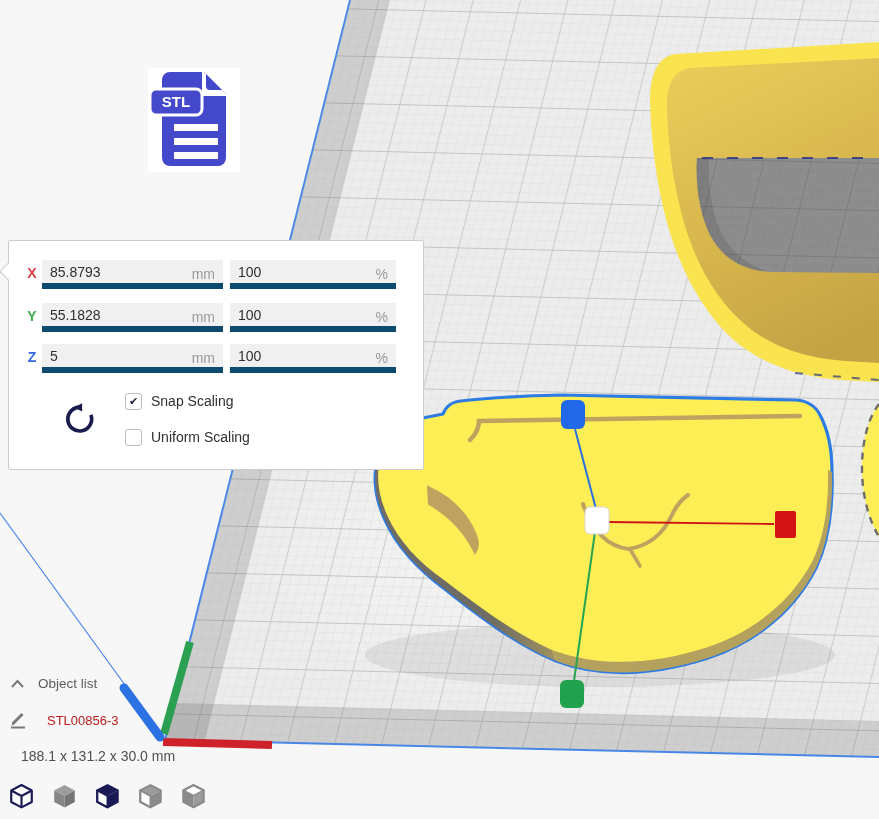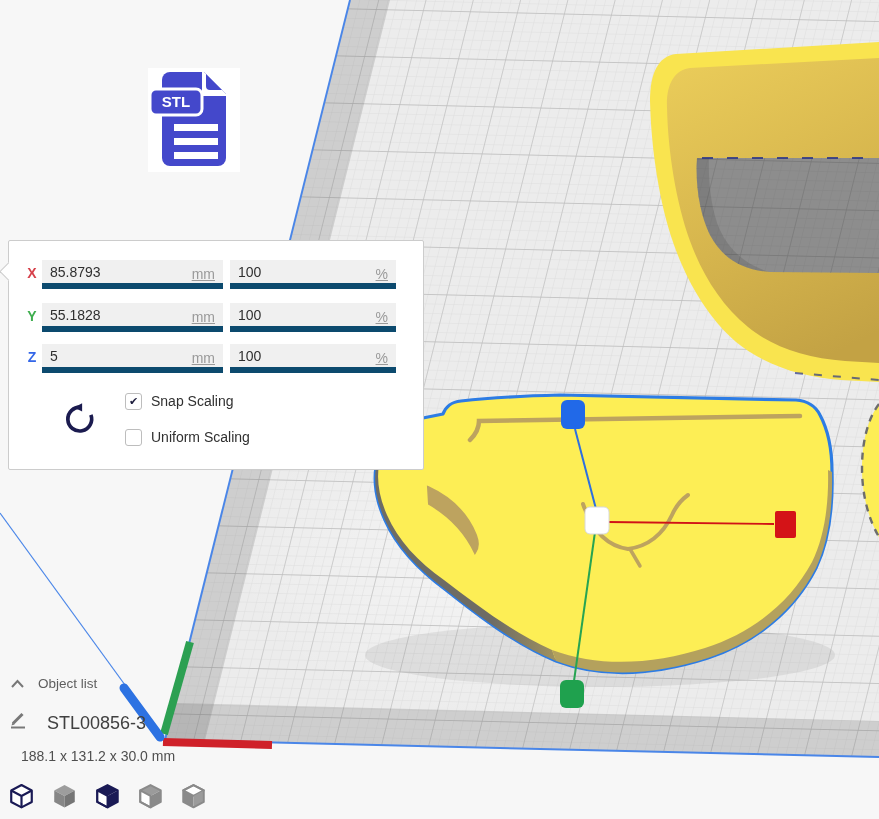--- a/index.html
+++ b/index.html
@@ -18,34 +18,34 @@
   .scale-panel .notch{position:absolute;left:-7px;top:24px;width:12px;height:12px;background:#ffffff;
     border-left:1px solid #cccccc;border-bottom:1px solid #cccccc;transform:rotate(45deg);}
   .axis-row{position:absolute;left:0;height:29px;width:100%;}
   .axis-row.r0{top:19px}.axis-row.r1{top:62px}.axis-row.r2{top:103px}
   .axis-label{position:absolute;left:12px;top:5px;width:22px;font-size:14px;font-weight:bold;text-align:center;}
   .axis-label.x{color:#d6404a}.axis-label.y{color:#3fae4f}.axis-label.z{color:#3366e8}
   .field{position:absolute;top:0;height:29px;background:#f0f0f0;border-bottom:6px solid #0c4a6e;box-sizing:border-box;}
   .field.mm{left:33px;width:181px;} .field.pct{left:221px;width:166px;}
   .field input{width:100%;height:100%;border:none;background:transparent;outline:none;
      font-family:"Liberation Sans",sans-serif;font-size:14px;color:#2f2f2f;padding:0 30px 0 8px;box-sizing:border-box;}
-  .field .unit{position:absolute;right:8px;top:6px;font-size:14px;color:#9a9a9a;pointer-events:none;text-decoration:underline;}
+  .field .unit{position:absolute;right:8px;top:6px;font-size:14px;color:#9a9a9a;pointer-events:none;}
   .chk-row{position:absolute;left:116px;height:18px;}
   .chk-row.c0{top:152px}.chk-row.c1{top:188px}
   .chk-box{position:absolute;left:0;top:0;width:17px;height:17px;background:#fff;border:1px solid #bdbdbd;
      border-radius:3px;box-sizing:border-box;text-align:center;line-height:15px;font-size:11px;color:#1c1c3c;cursor:pointer;}
   .chk-label{position:absolute;left:26px;top:0;font-size:14px;color:#303030;white-space:nowrap;}
   .reset-btn{position:absolute;left:52px;top:160px;width:36px;height:38px;cursor:pointer;background:none;border:none;padding:0;}
 
   
   .objlist-header{position:absolute;left:10px;top:676px;height:16px;}
   .objlist-header .chev{position:absolute;left:0;top:3px;}
   .objlist-header .hdr{position:absolute;left:28px;top:0;font-size:13.5px;color:#5e5e5e;white-space:nowrap;}
   .objlist-item{position:absolute;left:9px;top:711px;height:20px;}
-  .objlist-item .name{position:absolute;left:38px;top:2px;font-size:18px;color:#404040;white-space:nowrap;}
+  .objlist-item .name{position:absolute;left:38px;top:2px;font-size:13px;color:#b91c1c;white-space:nowrap;}
   .dims{position:absolute;left:21px;top:748px;font-size:14px;color:#4f4f4f;white-space:nowrap;}
 
   
   .view-toolbar{position:absolute;left:7px;top:782px;display:flex;gap:14px;}
   .view-btn{width:29px;height:29px;background:none;border:none;padding:0;cursor:pointer;}
 </style>
 </head>
 <body>
 
 <svg id="scene" width="879" height="819" viewBox="0 0 879 819">

